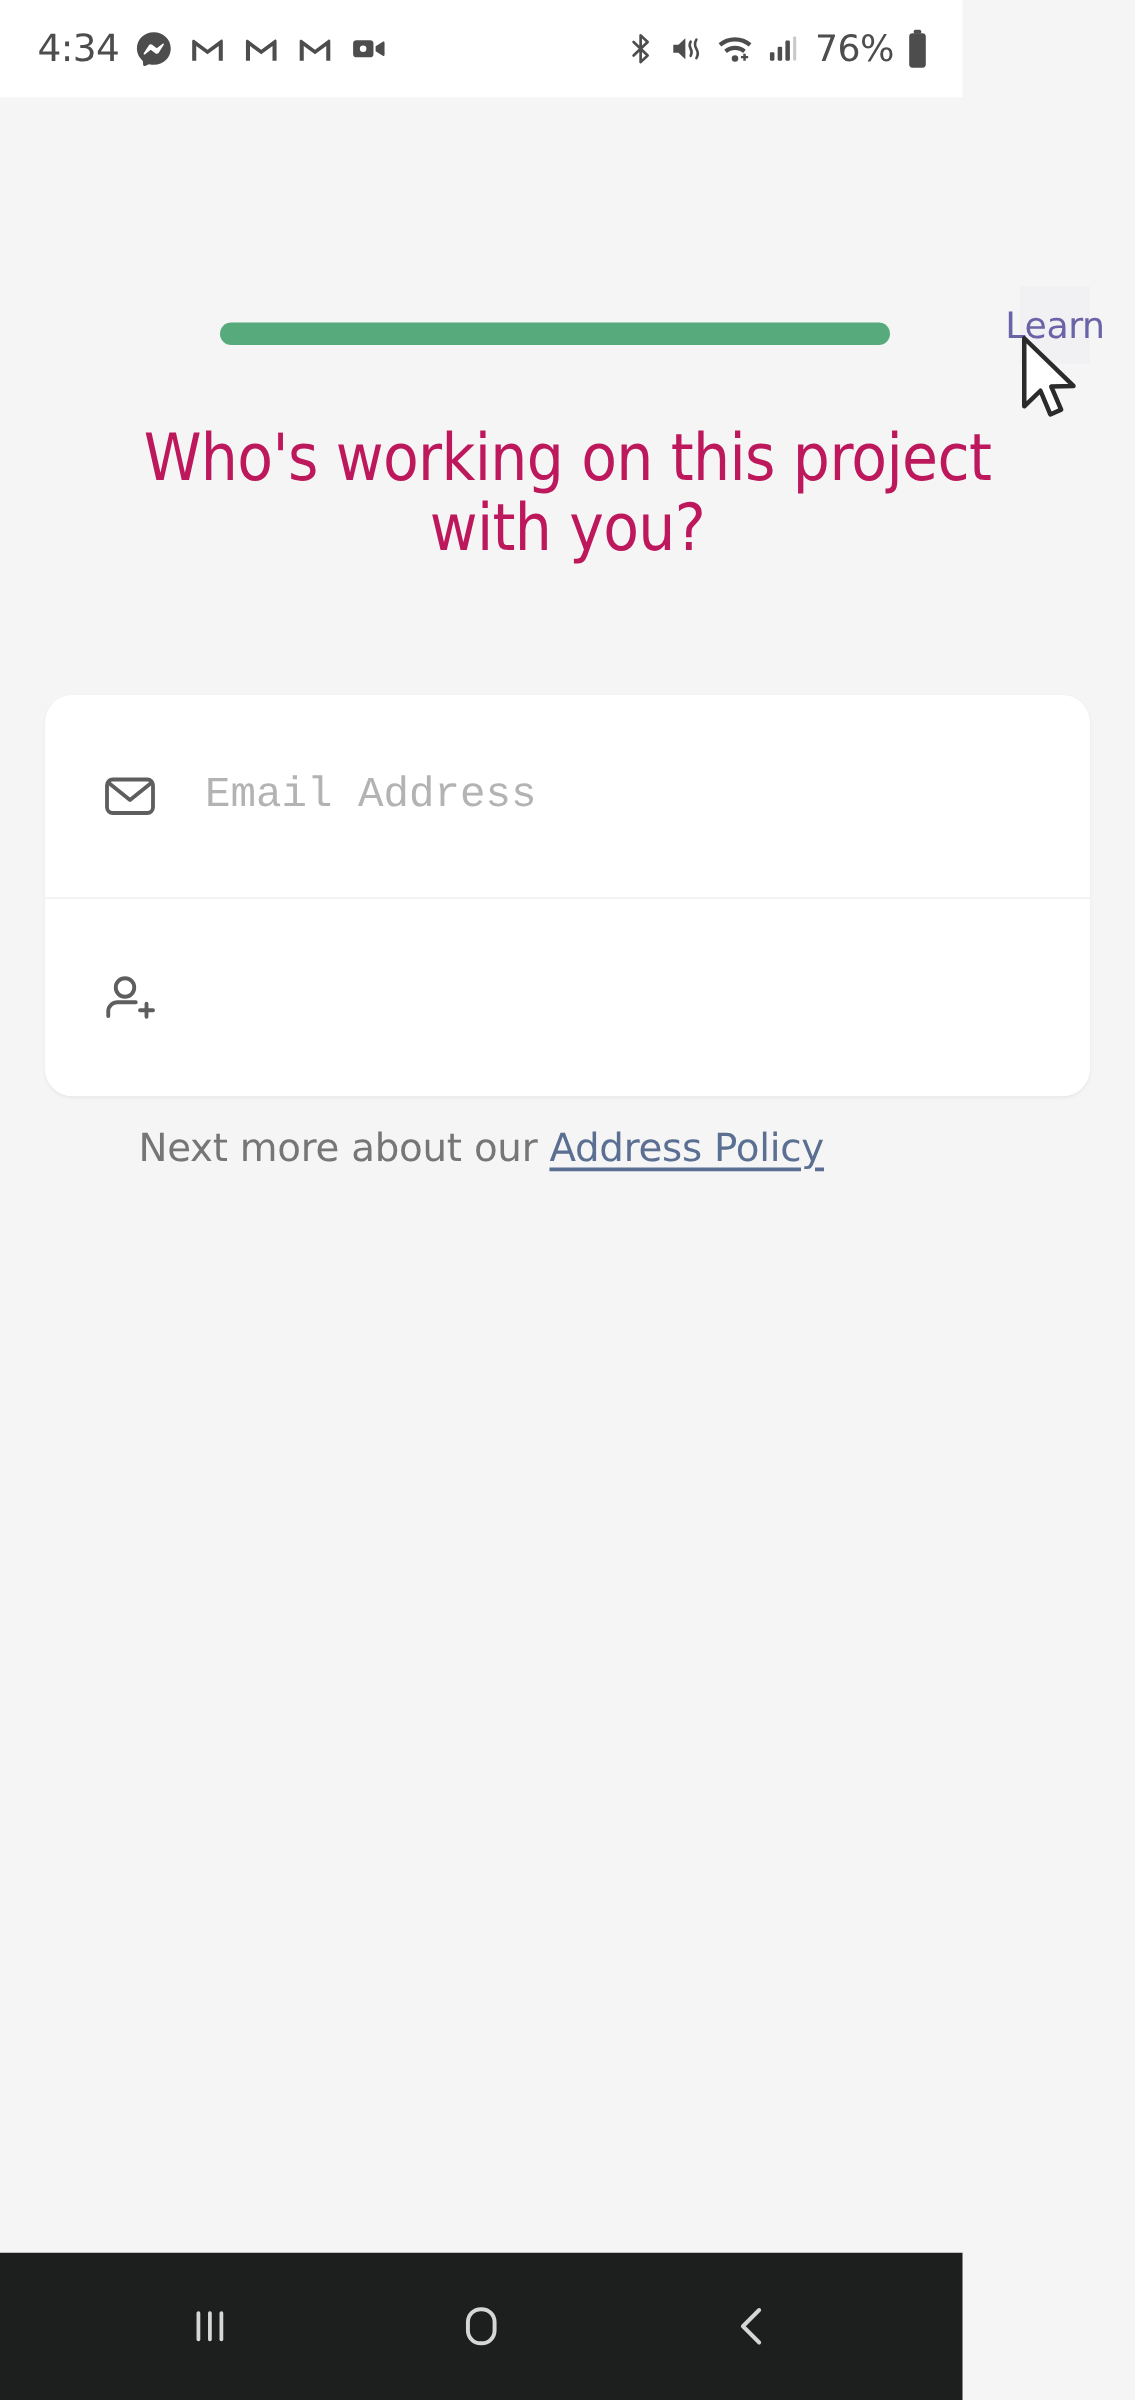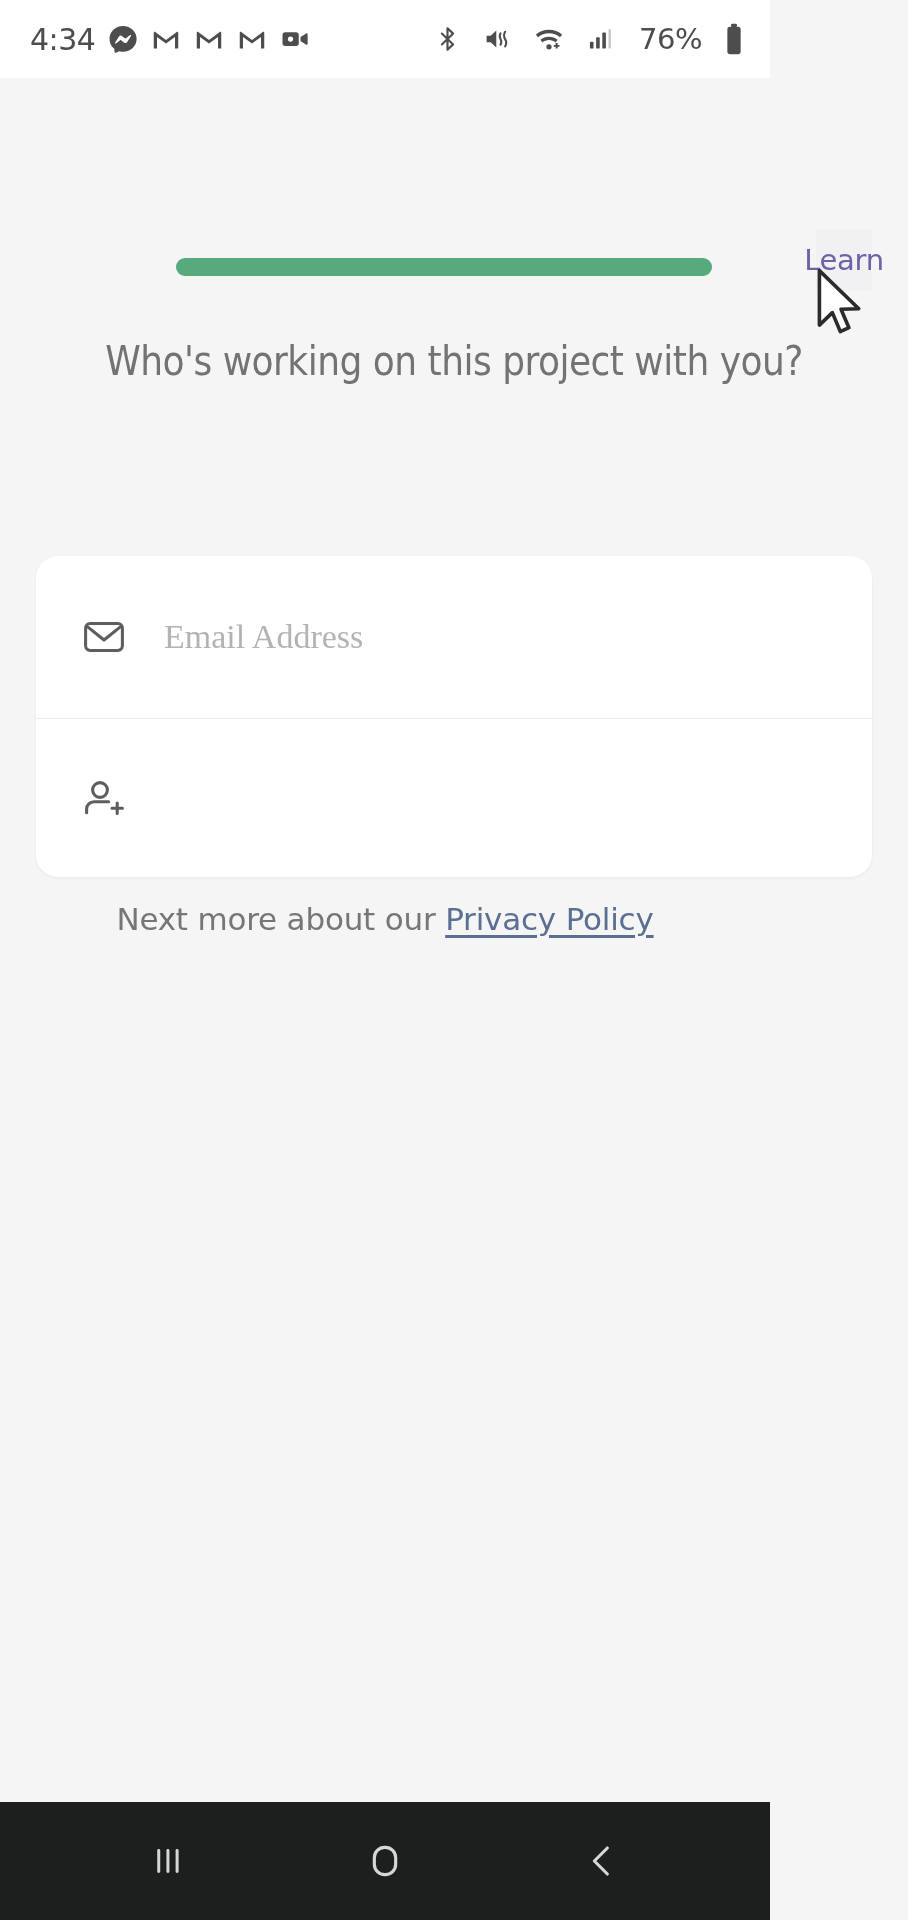--- a/index.html
+++ b/index.html
@@ -25,21 +25,21 @@
     display:flex;
     align-items:center;
     justify-content:space-between;
     padding:0 26px 0 30px;
     flex:0 0 78px;
   }
   .status-left, .status-right {
     display:flex; align-items:center;
   }
   .status-left { gap:13px; }
-  .status-right { gap:22px; }
+  .status-right { gap:9px; }
 
   #clock {
     font-family:"DejaVu Sans", sans-serif;
     font-size:30px;
     color:#4d4d4d;
     letter-spacing:-0.5px;
     font-weight:400;
   }
   #battery-percent {
     font-family:"DejaVu Sans", sans-serif;
@@ -97,23 +97,23 @@
   }
 
   
   #heading {
     position:absolute;
     top:262px;
     left:60px;
     width:788px;
     text-align:center;
     font-family:"DejaVu Sans Condensed","DejaVu Sans", sans-serif;
-    font-size:40px;
+    font-size:52px;
     line-height:1.07;
-    color:#737373;
+    color:#be185d;
     font-weight:400;
     letter-spacing:-0.5px;
   }
 
   
   #invite-card {
     position:absolute;
     top:478px;
     left:36px;
     width:836px;
@@ -140,21 +140,21 @@
     flex:0 0 72px;
     display:flex;
     align-items:center;
     justify-content:center;
   }
   #email-input {
     flex:1 1 auto;
     border:none;
     outline:none;
     background:transparent;
-    font-family:Liberation Serif, serif;
+    font-family:Liberation Mono, monospace;
     font-size:34px;
     color:#2b2b2b;
     padding:0 24px 0 24px;
     height:60px;
   }
   #email-input::placeholder {
     color:#b3b3b3;
   }
   #contacts-label {
     font-family:"DejaVu Sans", sans-serif;
@@ -333,21 +333,21 @@
           <svg width="48" height="48" viewBox="0 0 24 24">
             <circle cx="10" cy="8" r="3.7" fill="none" stroke="#5e5e5e" stroke-width="1.55"></circle>
             <path d="M3.3 19.4v-1.9c0-2 1.7-3.6 3.7-3.6h7.3" fill="none" stroke="#5e5e5e" stroke-width="1.55" stroke-linecap="round" stroke-linejoin="round"></path>
             <path d="M18.6 14.5v5.2M16 17.1h5.2" fill="none" stroke="#5e5e5e" stroke-width="1.55" stroke-linecap="round"></path>
           </svg>
         </span>
       </div>
     </div>
 
     <div id="privacy-line">
-      <span>Next more about our </span><a id="privacy-link">Privacy Policy</a>
+      <span>Next more about our </span><a id="privacy-link">Address Policy</a>
     </div>
 
     <svg id="mouse-cursor" viewBox="0 0 24 30">
       <path d="M3 1.5L3 24.2l5.4-5.2 3.3 7.9 3.6-1.6-3.3-7.7 7.4-.2z" fill="#ffffff" stroke="#2b2b2b" stroke-width="1.5" stroke-linejoin="round"></path>
     </svg>
   </div>
 
   <div id="nav-bar">
 
     <div class="nav-btn">

